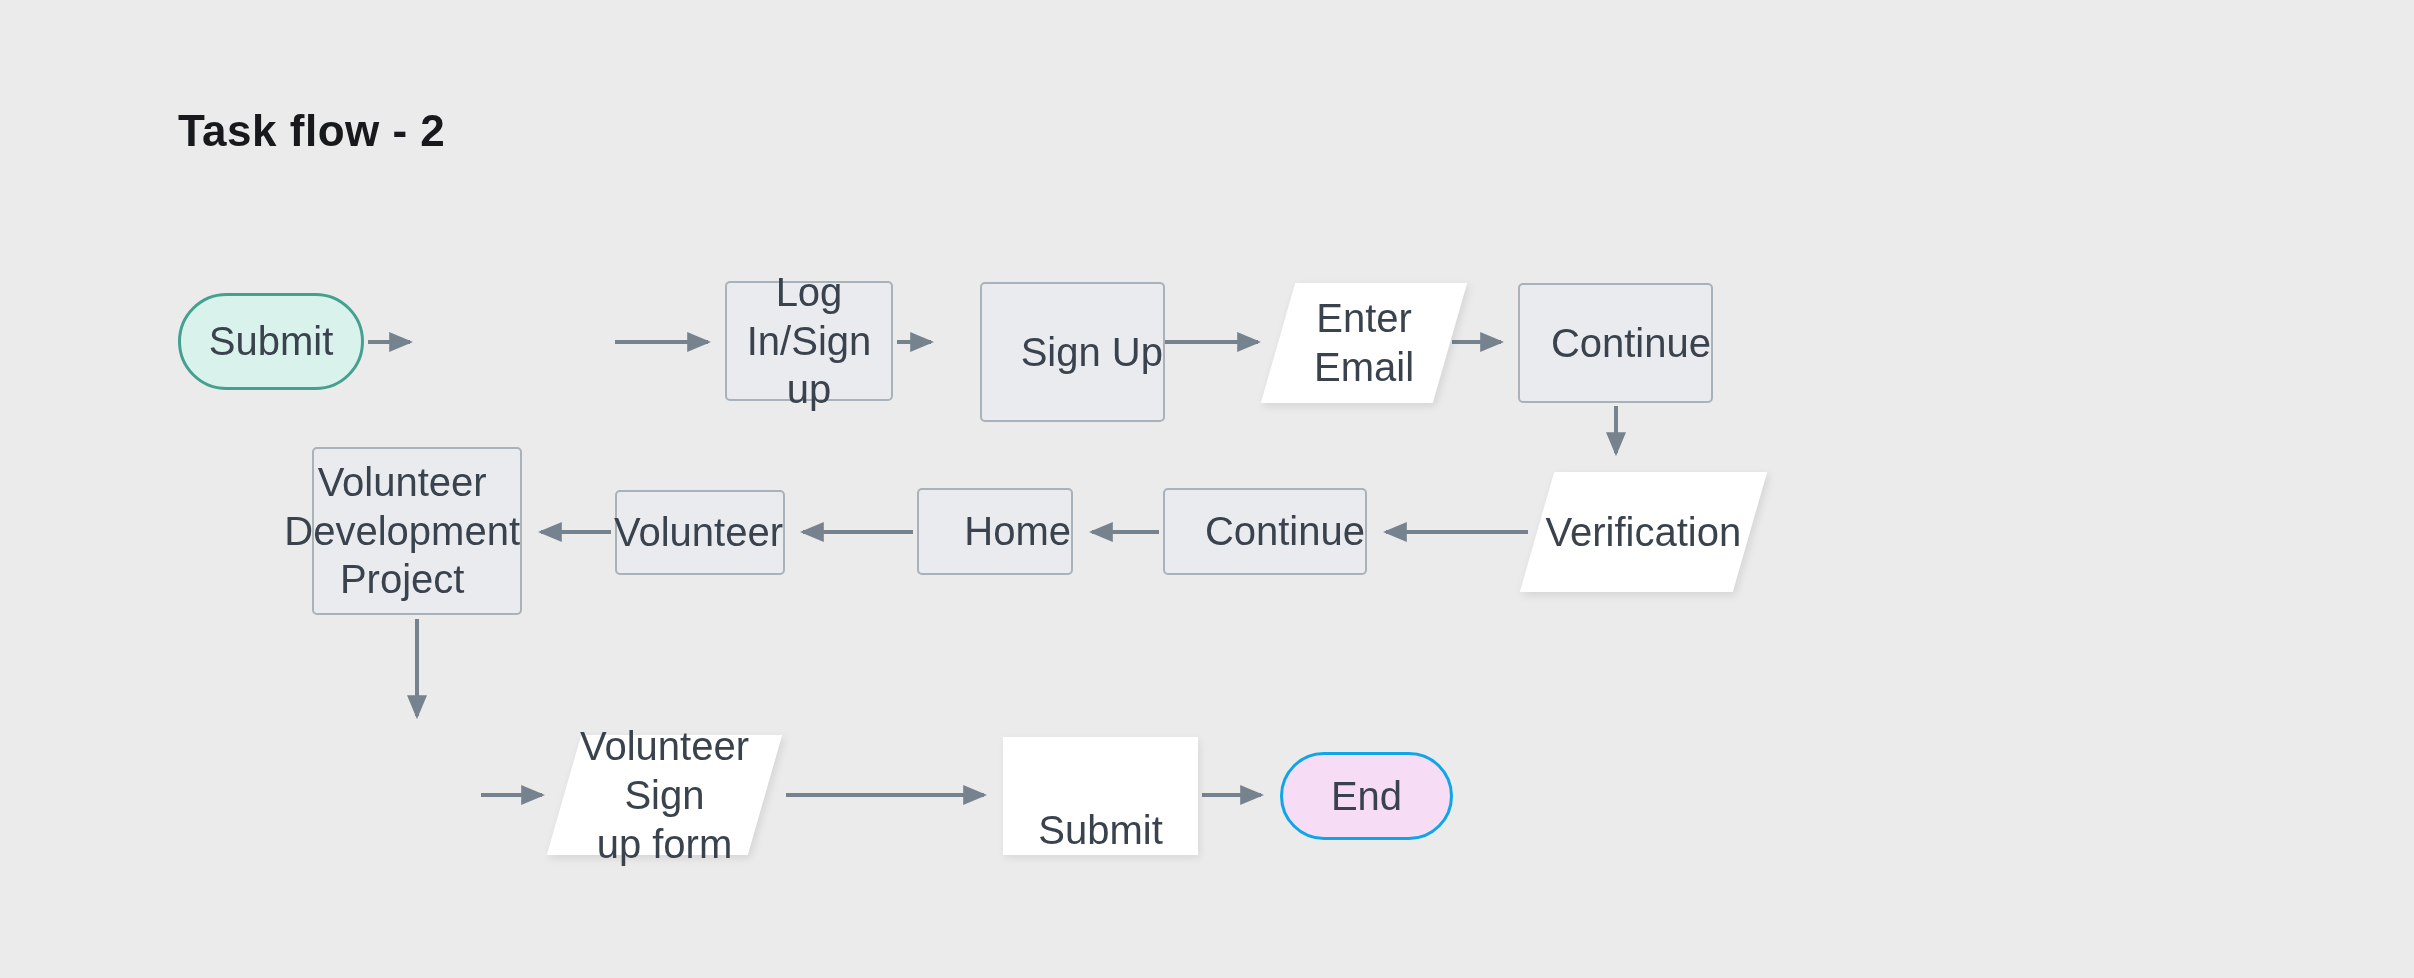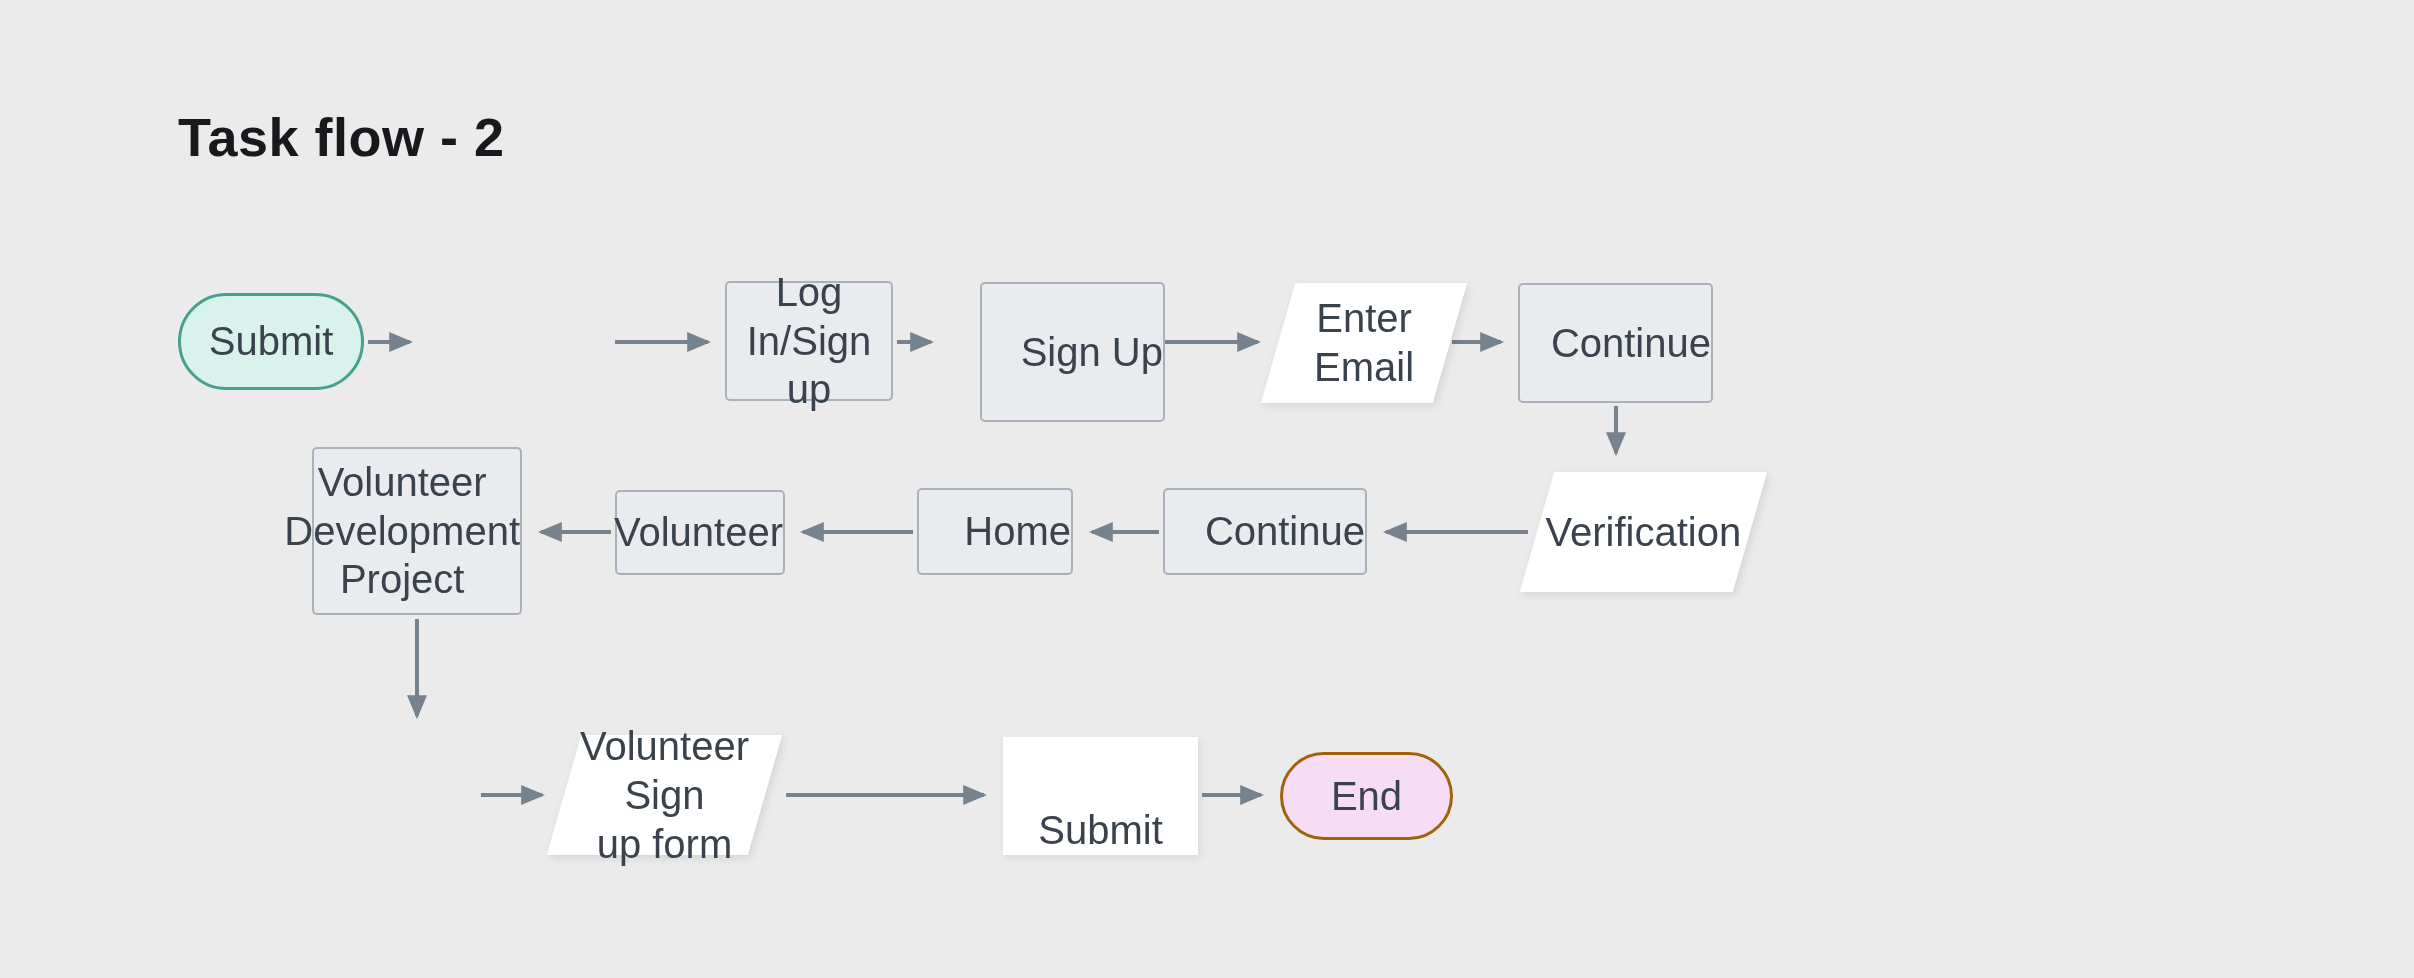--- a/index.html
+++ b/index.html
@@ -7,21 +7,21 @@
     width:2414px;height:978px;
     background:#ebebeb;
     font-family:"Liberation Sans","DejaVu Sans",sans-serif;
     position:relative;
     overflow:hidden;
   }
   #canvas{position:absolute;inset:0;width:2414px;height:978px;}
 
   .page-title{
     position:absolute;left:178px;top:106px;
-    font-size:54px;font-weight:700;color:#17191c;
+    font-size:44px;font-weight:700;color:#17191c;
     letter-spacing:0.5px;
   }
 
   .node{
     position:absolute;
     display:flex;align-items:center;justify-content:center;
     text-align:center;
     font-size:40px;line-height:1.22;color:#3a434d;
     box-sizing:border-box;
     white-space:pre-line;
@@ -44,21 +44,21 @@
     box-shadow:3px 3px 8px rgba(0,0,0,0.10);
   }
   .para .lbl{transform:skewX(16deg);display:block;width:120%;}
   .pill-start{
     background:#d9f2ec;
     border:3px solid #44a190;
     border-radius:60px;
   }
   .pill-end{
     background:#f7dcf5;
-    border:3px solid #a16207;
+    border:3px solid #0ea5e9;
     border-radius:60px;
   }
   .lbl{display:block;}
 
   svg.edges{position:absolute;inset:0;pointer-events:none;}
   svg.edges line{stroke:#76828d;stroke-width:4;}
 </style>
 </head>
 <body>
 

